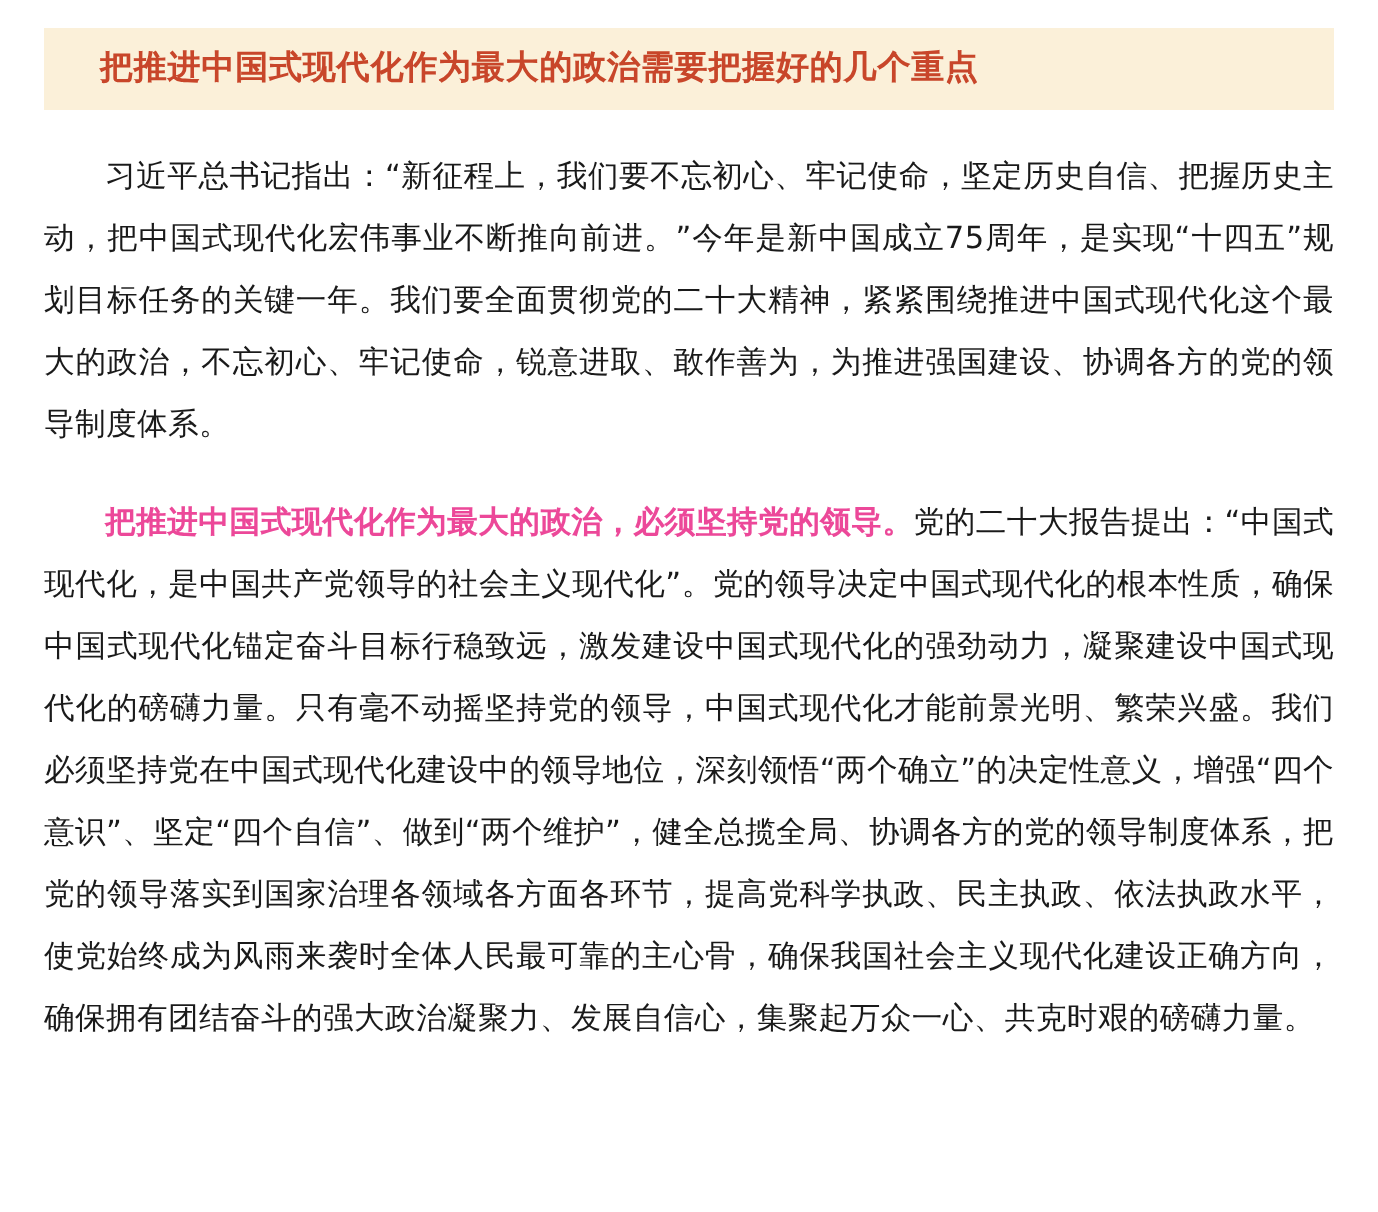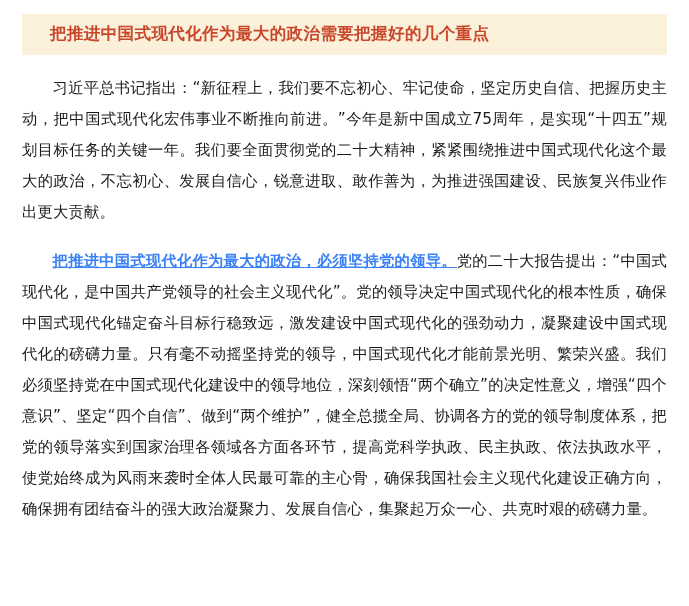--- a/index.html
+++ b/index.html
@@ -48,37 +48,36 @@
     color: #1a1a1a;
     text-align: justify;
     text-indent: 2em;
     letter-spacing: 0.2px;
   }
   p.para:last-child {
     margin-bottom: 0;
   }
   .lead-bold {
     font-weight: bold;
-    color: #3b82f6;
-    text-decoration: underline;
+    color: #ec4899;
   }
 </style>
 </head>
 <body>
 
 <div class="page">
 
   <div class="title-band">
     <div class="title-text">把推进中国式现代化作为最大的政治需要把握好的几个重点</div>
   </div>
 
   <div class="body-wrap">
 
     <p class="para">
-      <span>习近平总书记指出：“新征程上，我们要不忘初心、牢记使命，坚定历史自信、把握历史主动，把中国式现代化宏伟事业不断推向前进。”今年是新中国成立75周年，是实现“十四五”规划目标任务的关键一年。我们要全面贯彻党的二十大精神，紧紧围绕推进中国式现代化这个最大的政治，不忘初心、发展自信心，锐意进取、敢作善为，为推进强国建设、民族复兴伟业作出更大贡献。</span>
+      <span>习近平总书记指出：“新征程上，我们要不忘初心、牢记使命，坚定历史自信、把握历史主动，把中国式现代化宏伟事业不断推向前进。”今年是新中国成立75周年，是实现“十四五”规划目标任务的关键一年。我们要全面贯彻党的二十大精神，紧紧围绕推进中国式现代化这个最大的政治，不忘初心、牢记使命，锐意进取、敢作善为，为推进强国建设、协调各方的党的领导制度体系。</span>
     </p>
 
     <p class="para">
       <span class="lead-bold">把推进中国式现代化作为最大的政治，必须坚持党的领导。</span><span>党的二十大报告提出：“中国式现代化，是中国共产党领导的社会主义现代化”。党的领导决定中国式现代化的根本性质，确保中国式现代化锚定奋斗目标行稳致远，激发建设中国式现代化的强劲动力，凝聚建设中国式现代化的磅礴力量。只有毫不动摇坚持党的领导，中国式现代化才能前景光明、繁荣兴盛。我们必须坚持党在中国式现代化建设中的领导地位，深刻领悟“两个确立”的决定性意义，增强“四个意识”、坚定“四个自信”、做到“两个维护”，健全总揽全局、协调各方的党的领导制度体系，把党的领导落实到国家治理各领域各方面各环节，提高党科学执政、民主执政、依法执政水平，使党始终成为风雨来袭时全体人民最可靠的主心骨，确保我国社会主义现代化建设正确方向，确保拥有团结奋斗的强大政治凝聚力、发展自信心，集聚起万众一心、共克时艰的磅礴力量。</span>
     </p>
 
   </div>
 
 </div>
 

